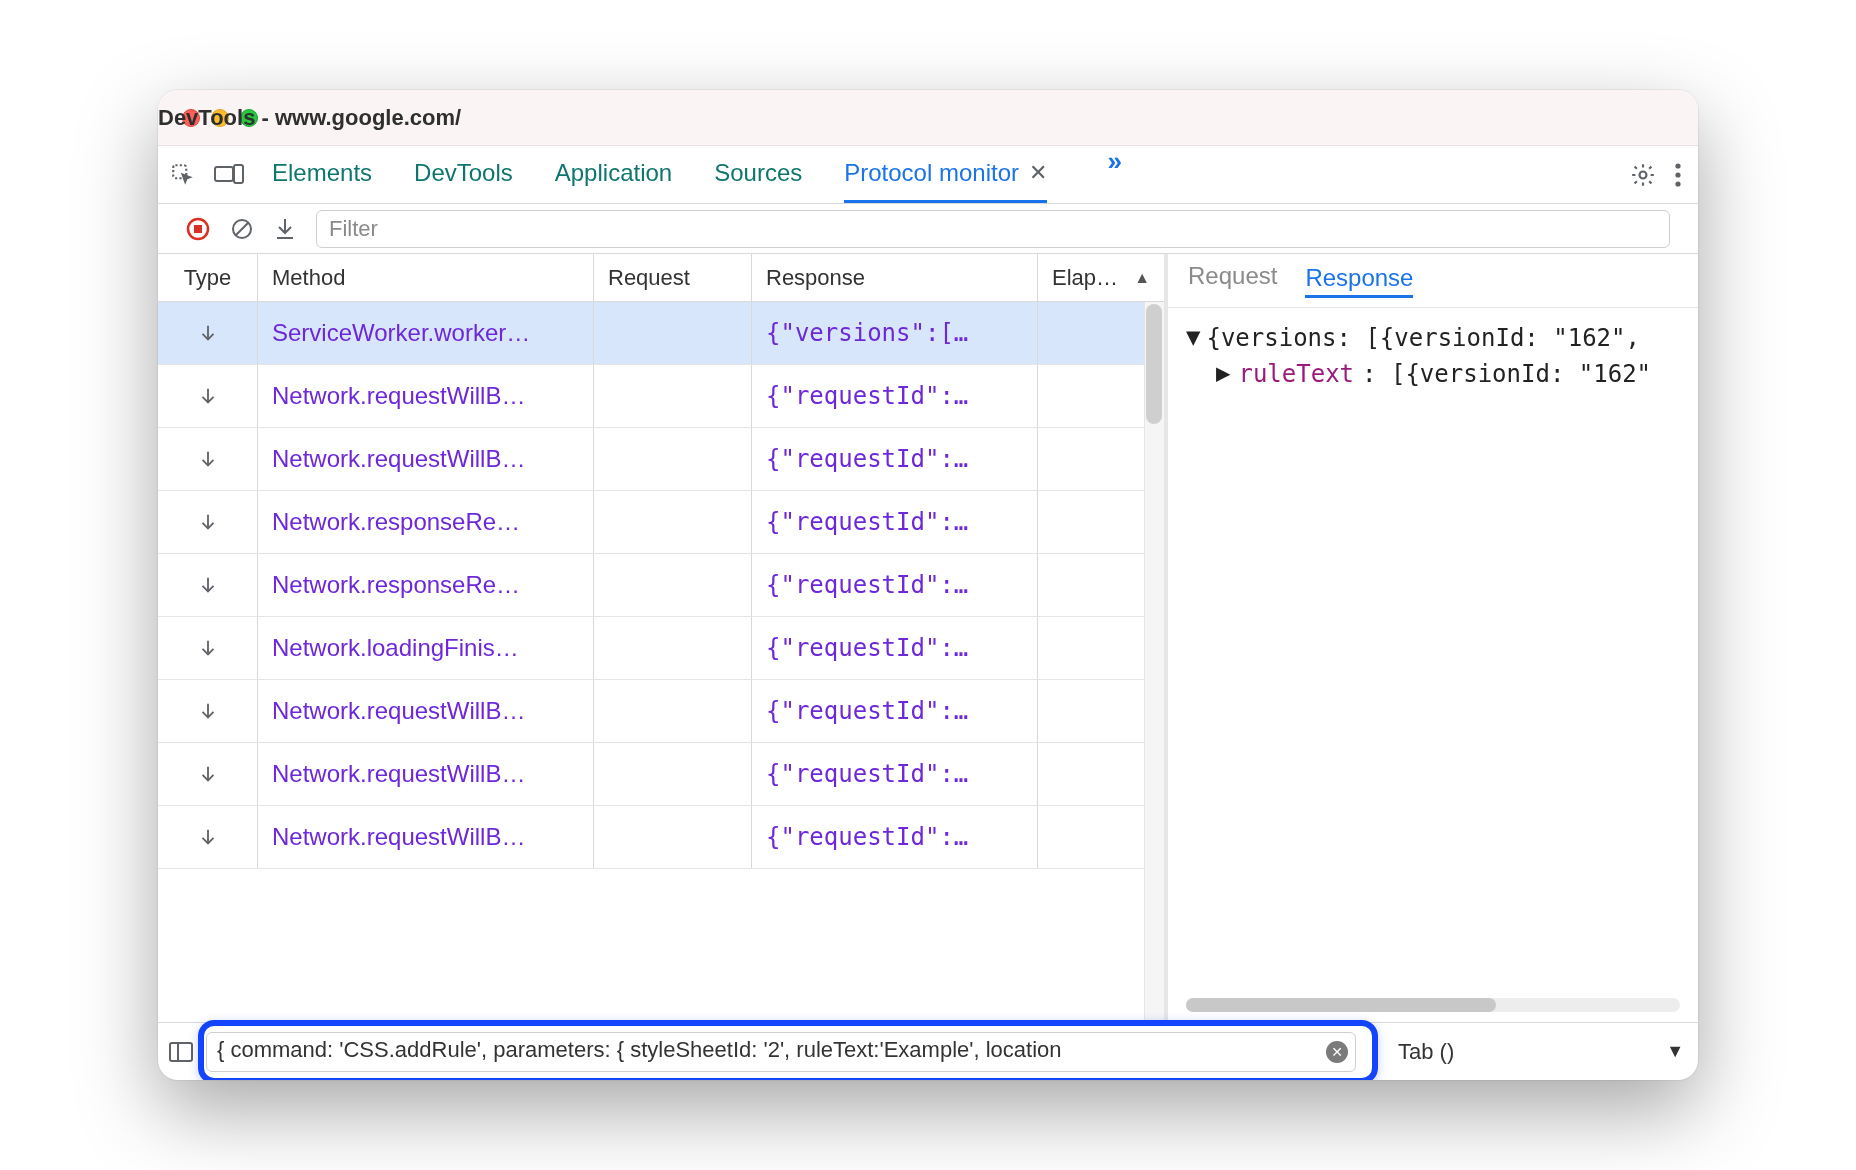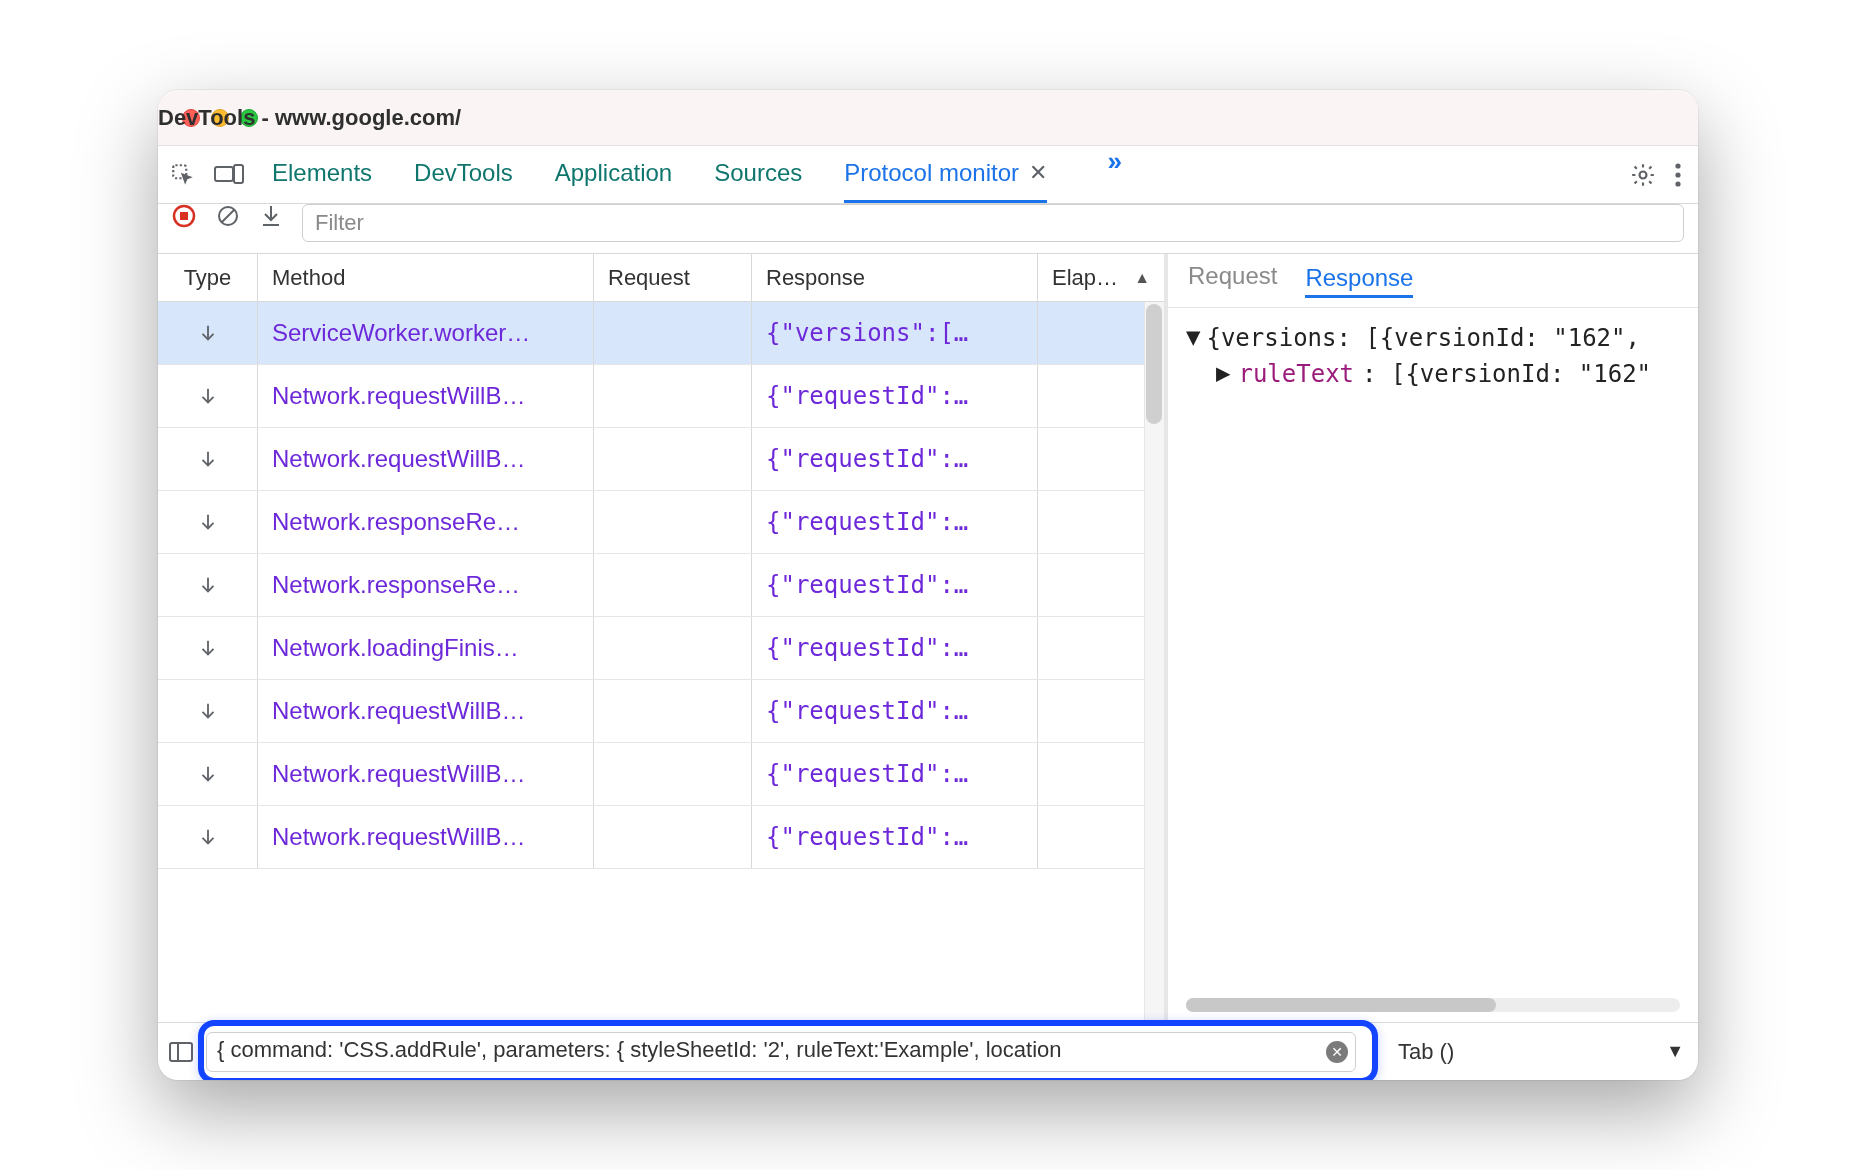--- a/index.html
+++ b/index.html
@@ -62,22 +62,22 @@
   .tab.active { color: #1a73e8; border-bottom-color: #1a73e8; }
   .tab .close { margin-left: 10px; font-size: 22px; color: #5f6368;}
   .overflow-chevrons { margin-left: 18px; font-size: 26px; color: #1a73e8; font-weight: 600;}
   .right-icons { margin-left: auto; display: flex; align-items: center; gap: 18px; padding-right: 4px;}
   .icon { display: inline-flex; align-items: center; justify-content: center; }
   .icon svg { display: block; }
 
   
   .toolbar {
     height: 50px;
-    display: flex; align-items: flex-start;
-    padding: 0 14px;
+    display: flex; align-items: center;
+    padding: 0 28px;
     gap: 20px;
     border-bottom: 1px solid #d9d9d9;
   }
   .filter-input {
     flex: 1;
     height: 38px;
     border: 1px solid #cfcfcf;
     border-radius: 6px;
     font-size: 22px;
     padding: 2px 12px;

